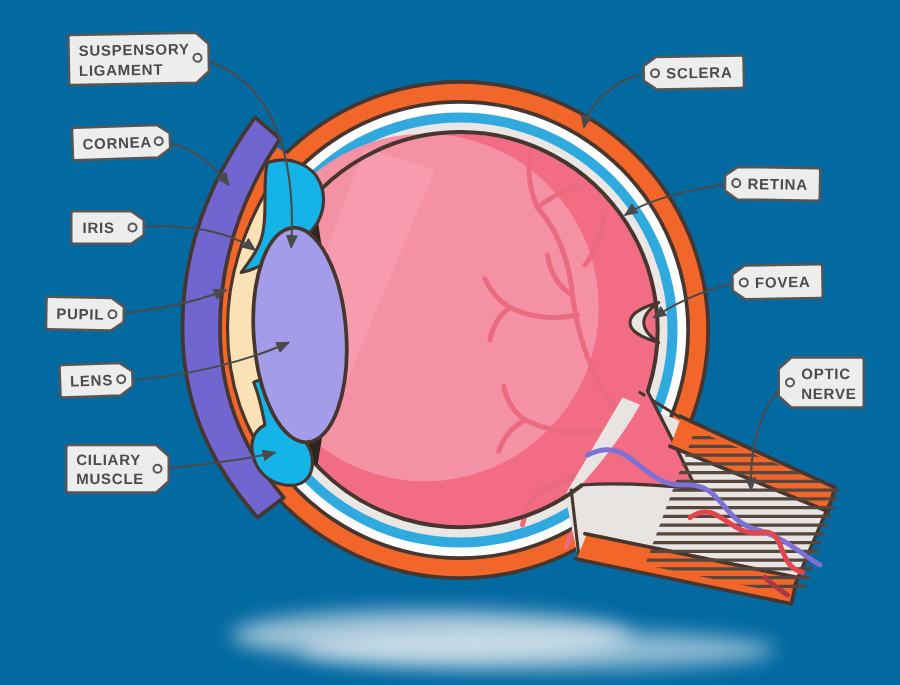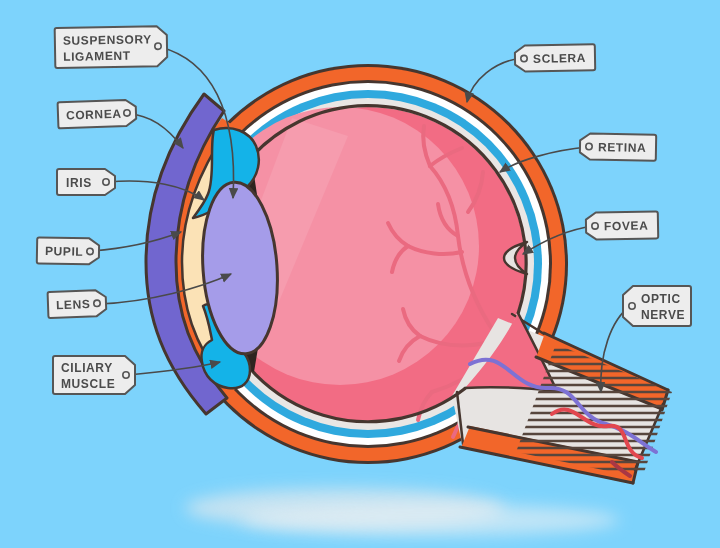--- a/index.html
+++ b/index.html
@@ -1,16 +1,16 @@
 <!DOCTYPE html>
 <html><head>
 <meta charset="utf-8">
 <style>
   html,body{margin:0;padding:0;background:#fff;}
-  .stage{position:relative;width:720px;height:548px;background:#7dd3fc;overflow:hidden;
+  .stage{position:relative;width:720px;height:548px;background:#0369a1;overflow:hidden;
          font-family:"Liberation Sans",sans-serif;}
   svg{position:absolute;left:0;top:0;}
   .tag{fill:#ededed;stroke:#565656;stroke-width:2;stroke-linejoin:round;}
   .eyelet{fill:#ededed;stroke:#565656;stroke-width:1.6;}
   .tagtext{font-family:"Liberation Sans",sans-serif;font-size:12px;font-weight:bold;
            fill:#4b4b4b;letter-spacing:0.6px;}
   .connector{fill:none;stroke:#4a4a4a;stroke-width:1.6;}
   .outline{stroke:#46362f;stroke-linejoin:round;stroke-linecap:round;fill:none;}
 </style>
 </head>

